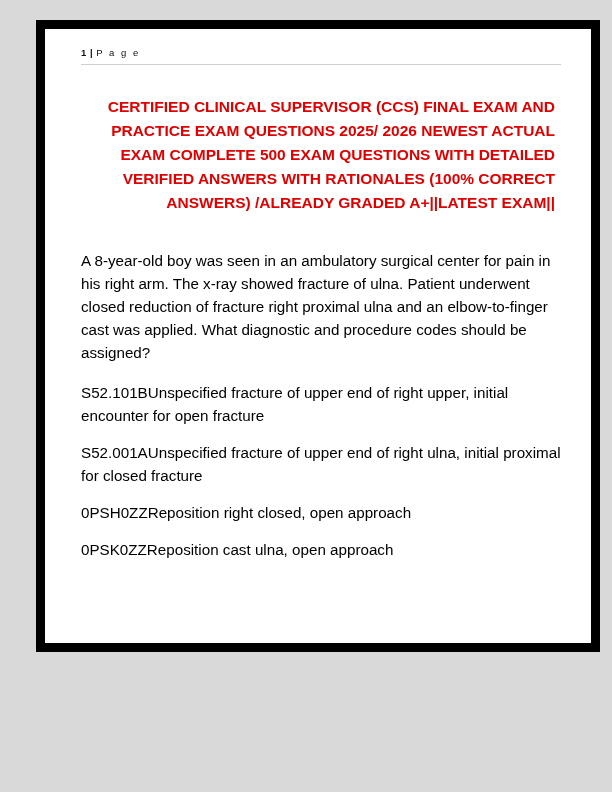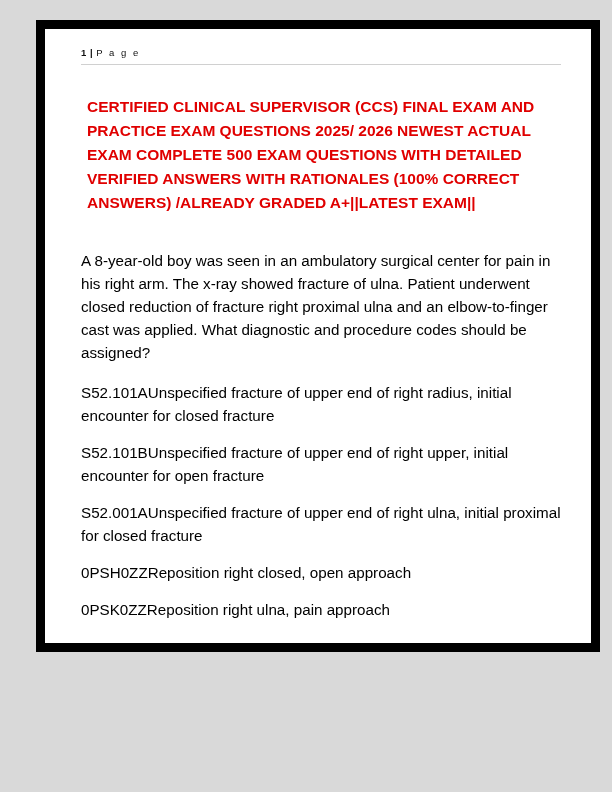--- a/index.html
+++ b/index.html
@@ -57,21 +57,21 @@
   }
   .header-line .pg-word {
     letter-spacing: 2px;
   }
   .title {
     margin-top: 30px;
     color: #e00000;
     font-weight: bold;
     font-size: 15.5px;
     line-height: 1.55;
-    text-align: left;
+    text-align: right;
     padding: 0 6px;
   }
   .body-block {
     margin-top: 34px;
   }
   .para {
     font-size: 15.2px;
     line-height: 1.52;
     color: #000000;
     margin-bottom: 14px;
@@ -97,22 +97,21 @@
         <span class="pg-num">1</span>
         <span class="pg-sep">|</span>
         <span class="pg-word">P a g e</span>
       </div>
 
       <div class="title">CERTIFIED CLINICAL SUPERVISOR (CCS) FINAL EXAM AND PRACTICE EXAM QUESTIONS 2025/ 2026 NEWEST ACTUAL EXAM COMPLETE 500 EXAM QUESTIONS WITH DETAILED VERIFIED ANSWERS WITH RATIONALES (100% CORRECT ANSWERS) /ALREADY GRADED A+||LATEST EXAM||</div>
 
       <div class="body-block">
         <div class="para question">A 8-year-old boy was seen in an ambulatory surgical center for pain in his right arm. The x-ray showed fracture of ulna. Patient underwent closed reduction of fracture right proximal ulna and an elbow-to-finger cast was applied. What diagnostic and procedure codes should be assigned?</div>
 
-        <div class="option">S52.101AUnspecified fracture of upper end of right radius, initial encounter for closed fracture</div>
         <div class="option">S52.101BUnspecified fracture of upper end of right upper, initial encounter for open fracture</div>
         <div class="option">S52.001AUnspecified fracture of upper end of right ulna, initial proximal for closed fracture</div>
         <div class="option">0PSH0ZZReposition right closed, open approach</div>
-        <div class="option">0PSK0ZZReposition right ulna, pain approach</div>
+        <div class="option">0PSK0ZZReposition cast ulna, open approach</div>
       </div>
 
     </div>
   </div>
 </div>
 
 </body></html>

